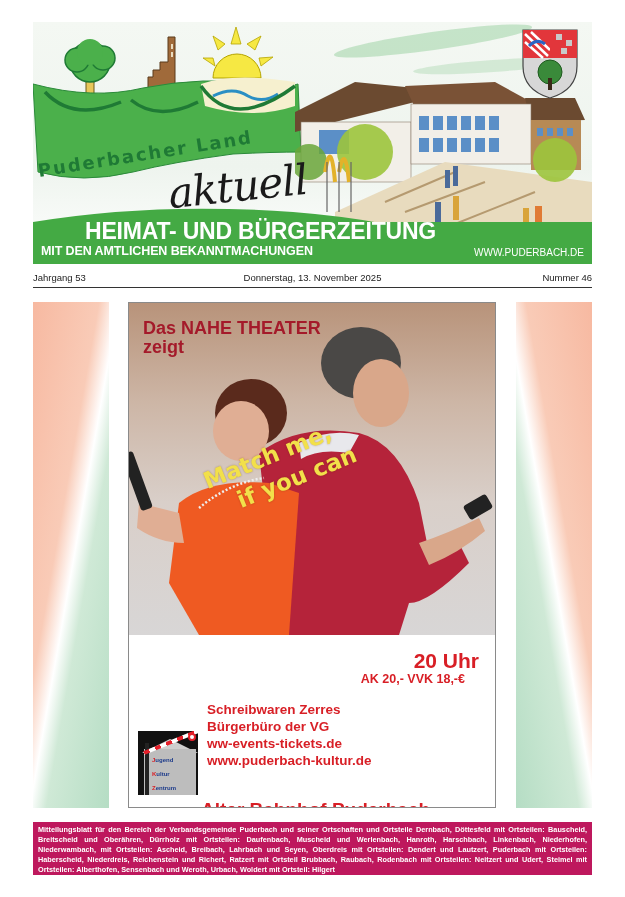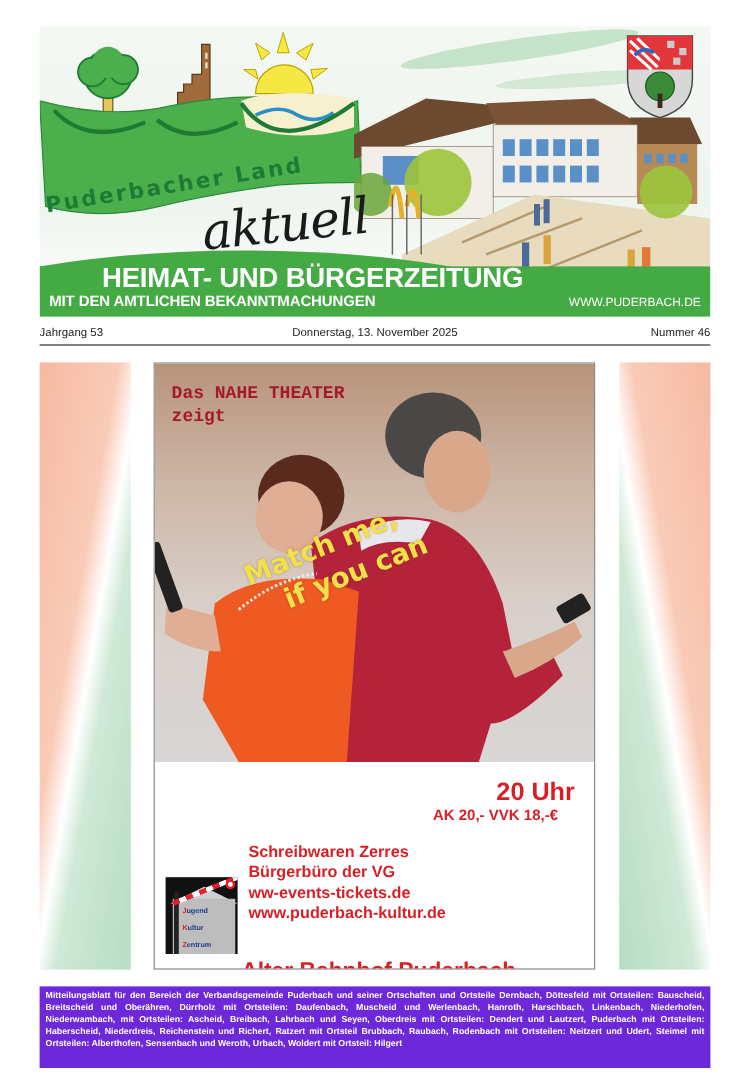--- a/index.html
+++ b/index.html
@@ -33,21 +33,21 @@
   
   .strip { position: absolute; top: 302px; width: 76px; height: 506px; }
   .strip-left { left: 33px; background: linear-gradient(100deg, #f7b9a1 0%, #f9cbb7 40%, #ffffff 52%, #cfe9d6 62%, #b5ddc4 100%); }
   .strip-right { left: 516px; background: linear-gradient(260deg, #f7b9a1 0%, #f9cbb7 40%, #ffffff 52%, #cfe9d6 62%, #b5ddc4 100%); }
 
   
   .poster { position: absolute; left: 128px; top: 302px; width: 368px; height: 506px; border: 1px solid #8a8a8a; background: #ffffff; overflow: hidden; }
   .photo { position: absolute; left: 0; top: 0; width: 366px; height: 332px;
     background: linear-gradient(180deg, #b8937a 0%, #cdb6a6 30%, #d9cfc9 60%, #d8d6d6 100%); overflow: hidden; }
   .photo svg { position: absolute; left: 0; top: 0; }
-  .poster-head { position: absolute; left: 14px; top: 16px; color: #a41a2a; font-family: Liberation Mono, monospace; font-weight: bold; font-size: 15px; line-height: 19px; }
+  .poster-head { position: absolute; left: 14px; top: 16px; color: #a41a2a; font-family: Liberation Sans, sans-serif; font-weight: bold; font-size: 18px; line-height: 19px; }
   .match-text { position: absolute; left: 70px; top: 165px; color: #f2e04a; font-family: "DejaVu Sans", sans-serif; font-weight: bold; font-size: 23px; line-height: 30px;
     transform: rotate(-22deg); transform-origin: left top; text-shadow: 0 0 2px rgba(90,30,0,.4); }
   .match-text div:last-child { padding-left: 24px; }
   .subtitle { position: absolute; right: 4px; top: 267px; text-align: right; color: #a41a2a; font-family: "DejaVu Serif", serif; font-weight: bold; }
   .subtitle .s1 { font-size: 11px; line-height: 13px; }
   .subtitle .s2 { font-size: 6px; line-height: 8px; }
 
   .event-block { position: absolute; left: 0; top: 336px; width: 366px; height: 168px; }
   .date-line { position: absolute; left: 12px; top: 10px; color: #d81f26; font-weight: bold; font-size: 21px; }
   .time-line { position: absolute; right: 16px; top: 10px; color: #d81f26; font-weight: bold; font-size: 21px; }
@@ -57,21 +57,21 @@
   .juku { position: absolute; left: 9px; top: 92px; width: 60px; height: 64px; background: #111; overflow: hidden; }
   .juku .house { position: absolute; left: 6px; top: 18px; width: 52px; height: 46px; background: #bdbdbd; }
   .juku .roof { position: absolute; left: 4px; top: 8px; width: 0; height: 0; border-left: 28px solid transparent; border-right: 28px solid transparent; border-bottom: 14px solid #cfcfcf; }
   .juku .pole { position: absolute; left: 7px; top: 12px; width: 4px; height: 52px; background: #222; }
   .juku .barrier { position: absolute; left: 6px; top: 20px; width: 60px; height: 4px; background: repeating-linear-gradient(90deg, #e6202a 0 6px, #ffffff 6px 12px); transform: rotate(-22deg); transform-origin: left center; }
   .juku .lamp { position: absolute; left: 50px; top: 2px; width: 8px; height: 8px; border: 2px solid #e6202a; border-radius: 50%; background: #fff; }
   .juku .lbl { position: absolute; left: 14px; font-size: 6px; font-weight: bold; color: #1c3a8a; }
   .juku .lbl b { color: #d81f26; }
 
   
-  .footer { position: absolute; left: 33px; top: 822px; width: 559px; height: 68px; background: #6d28d9; color: #ffffff;
+  .footer { position: absolute; left: 33px; top: 822px; width: 559px; height: 53px; background: #be185d; color: #ffffff;
     font-size: 7.3px; font-weight: bold; line-height: 10px; padding: 3px 5px; text-align: justify; text-align-last: left; }
 </style>
 </head>
 <body>
 
 <div class="masthead">
   <div class="sky-stroke" style="left:300px;top:10px;width:200px;height:18px;background:#9fd3a6;transform:rotate(-8deg);"></div>
   <div class="sky-stroke" style="left:380px;top:38px;width:160px;height:12px;background:#b9dfbd;transform:rotate(-4deg);"></div>
 
   <svg class="logo-art" viewBox="0 0 300 190">

